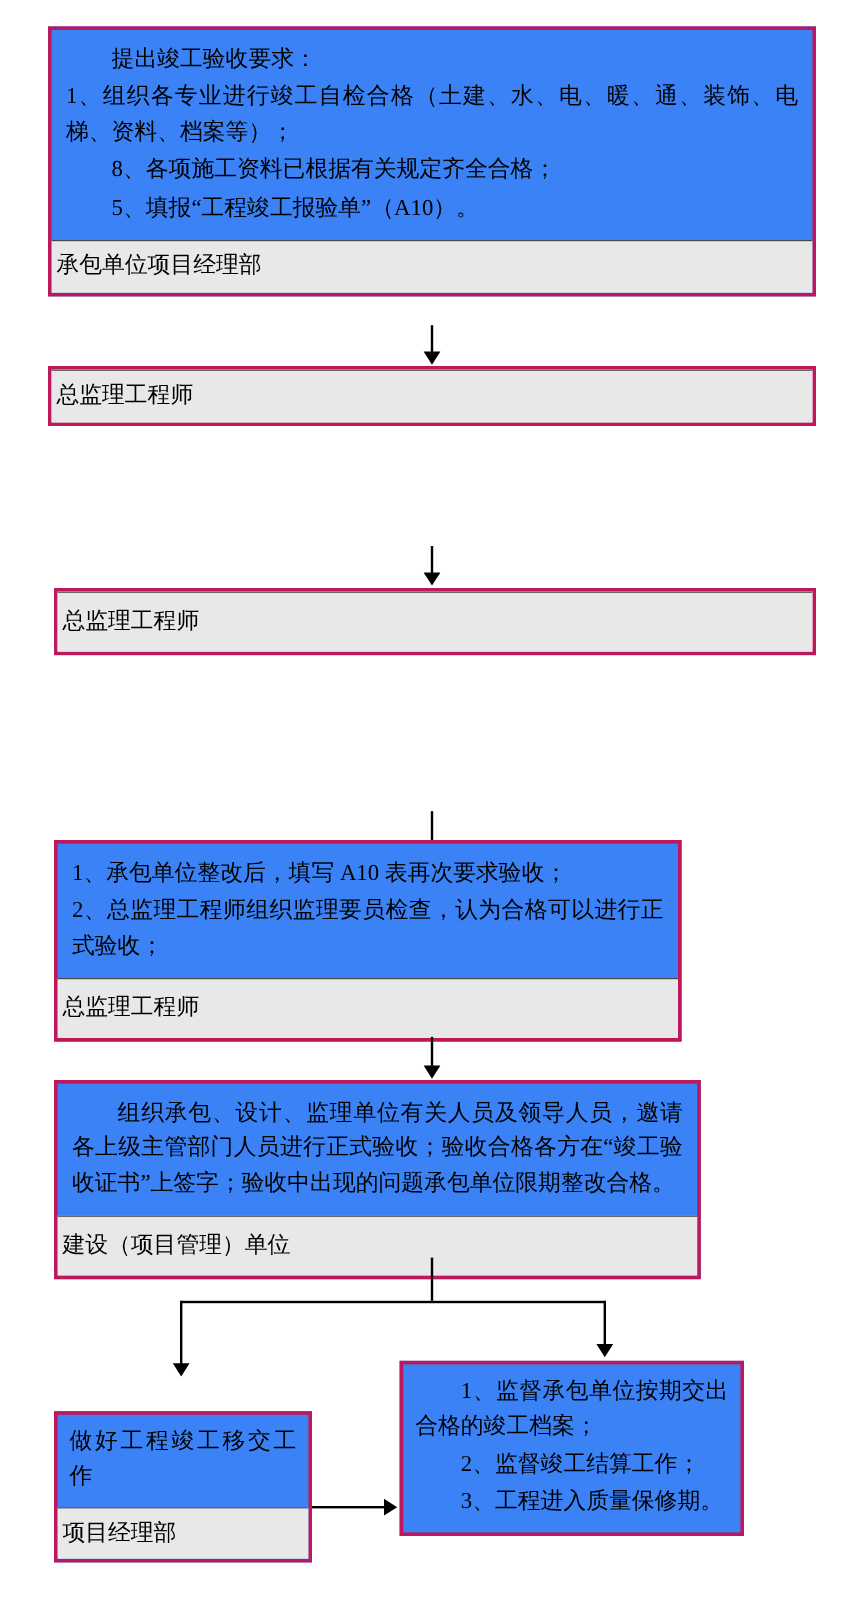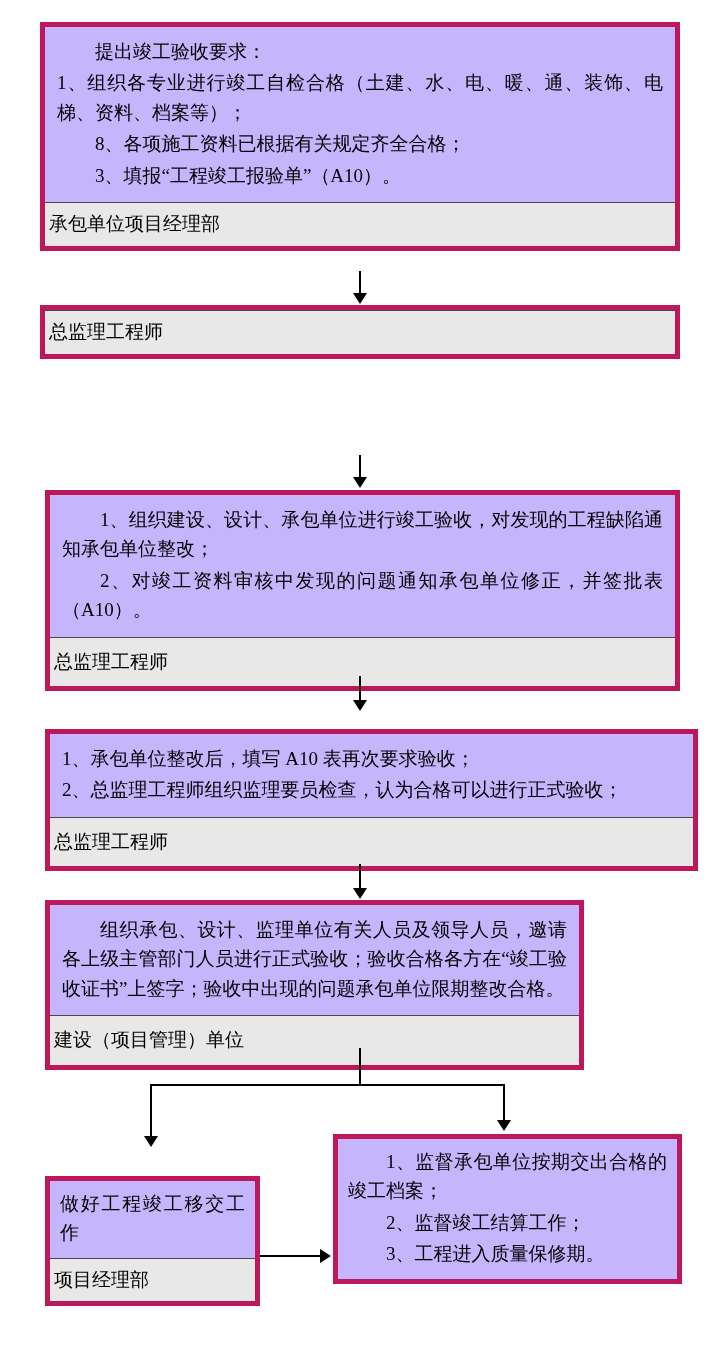--- a/index.html
+++ b/index.html
@@ -16,22 +16,22 @@
     overflow: hidden;
   }
   #canvas {
     position: relative;
     width: 720px;
     height: 1347px;
   }
   .node {
     position: absolute;
     box-sizing: border-box;
-    border: 5px solid #be185d;
-    background: #c4b5fd;
+    border: 3px solid #be185d;
+    background: #3b82f6;
   }
   .node .body {
     box-sizing: border-box;
     padding: 10px 12px 10px 12px;
     font-size: 19px;
     line-height: 1.55;
     text-align: justify;
     text-justify: inter-ideograph;
   }
   .node .body p {
@@ -78,47 +78,43 @@
 </head>
 <body>
 
 <div id="canvas">
 
   <div class="node" style="left:40px; top:22px; width:640px;">
     <div class="body">
       <p class="indent">提出竣工验收要求：</p>
       <p>1、组织各专业进行竣工自检合格（土建、水、电、暖、通、装饰、电梯、资料、档案等）；</p>
       <p class="indent">8、各项施工资料已根据有关规定齐全合格；</p>
-      <p class="indent">3、填报“工程竣工报验单”（A10）。</p>
+      <p class="indent">5、填报“工程竣工报验单”（A10）。</p>
     </div>
     <div class="role">承包单位项目经理部</div>
   </div>
 
   <div class="conn vline" style="left:359px; top:271px; height:24px;"></div>
   <div class="arrow-down" style="left:353px; top:293px;"></div>
 
   <div class="node" style="left:40px; top:305px; width:640px;">
     <div class="role">总监理工程师</div>
   </div>
 
   <div class="conn vline" style="left:359px; top:455px; height:24px;"></div>
   <div class="arrow-down" style="left:353px; top:477px;"></div>
 
   <div class="node" style="left:45px; top:490px; width:635px;">
-    <div class="body">
-      <p class="indent">1、组织建设、设计、承包单位进行竣工验收，对发现的工程缺陷通知承包单位整改；</p>
-      <p class="indent">2、对竣工资料审核中发现的问题通知承包单位修正，并签批表（A10）。</p>
-    </div>
     <div class="role tall">总监理工程师</div>
   </div>
 
   <div class="conn vline" style="left:359px; top:676px; height:26px;"></div>
   <div class="arrow-down" style="left:353px; top:700px;"></div>
 
-  <div class="node" style="left:45px; top:729px; width:653px;">
+  <div class="node" style="left:45px; top:700px; width:523px;">
     <div class="body">
       <p>1、承包单位整改后，填写 A10 表再次要求验收；</p>
       <p>2、总监理工程师组织监理要员检查，认为合格可以进行正式验收；</p>
     </div>
     <div class="role tall">总监理工程师</div>
   </div>
 
   <div class="conn vline" style="left:359px; top:864px; height:26px;"></div>
   <div class="arrow-down" style="left:353px; top:888px;"></div>
 
@@ -139,21 +135,21 @@
   <div class="node" style="left:45px; top:1152px; width:215px;margin-top:24px;">
     <div class="body" style="padding:8px 10px;">
       <p>做好工程竣工移交工作</p>
     </div>
     <div class="role">项目经理部</div>
   </div>
 
   <div class="conn hline" style="left:260px; top:1255px; width:62px;"></div>
   <div class="arrow-right" style="left:320px; top:1249px;"></div>
 
-  <div class="node" style="left:333px; top:1134px; width:349px;">
+  <div class="node" style="left:333px; top:1134px; width:287px;">
     <div class="body" style="padding:8px 10px;">
       <p class="indent">1、监督承包单位按期交出合格的竣工档案；</p>
       <p class="indent">2、监督竣工结算工作；</p>
       <p class="indent">3、工程进入质量保修期。</p>
     </div>
   </div>
 
 </div>
 
 </body></html>

